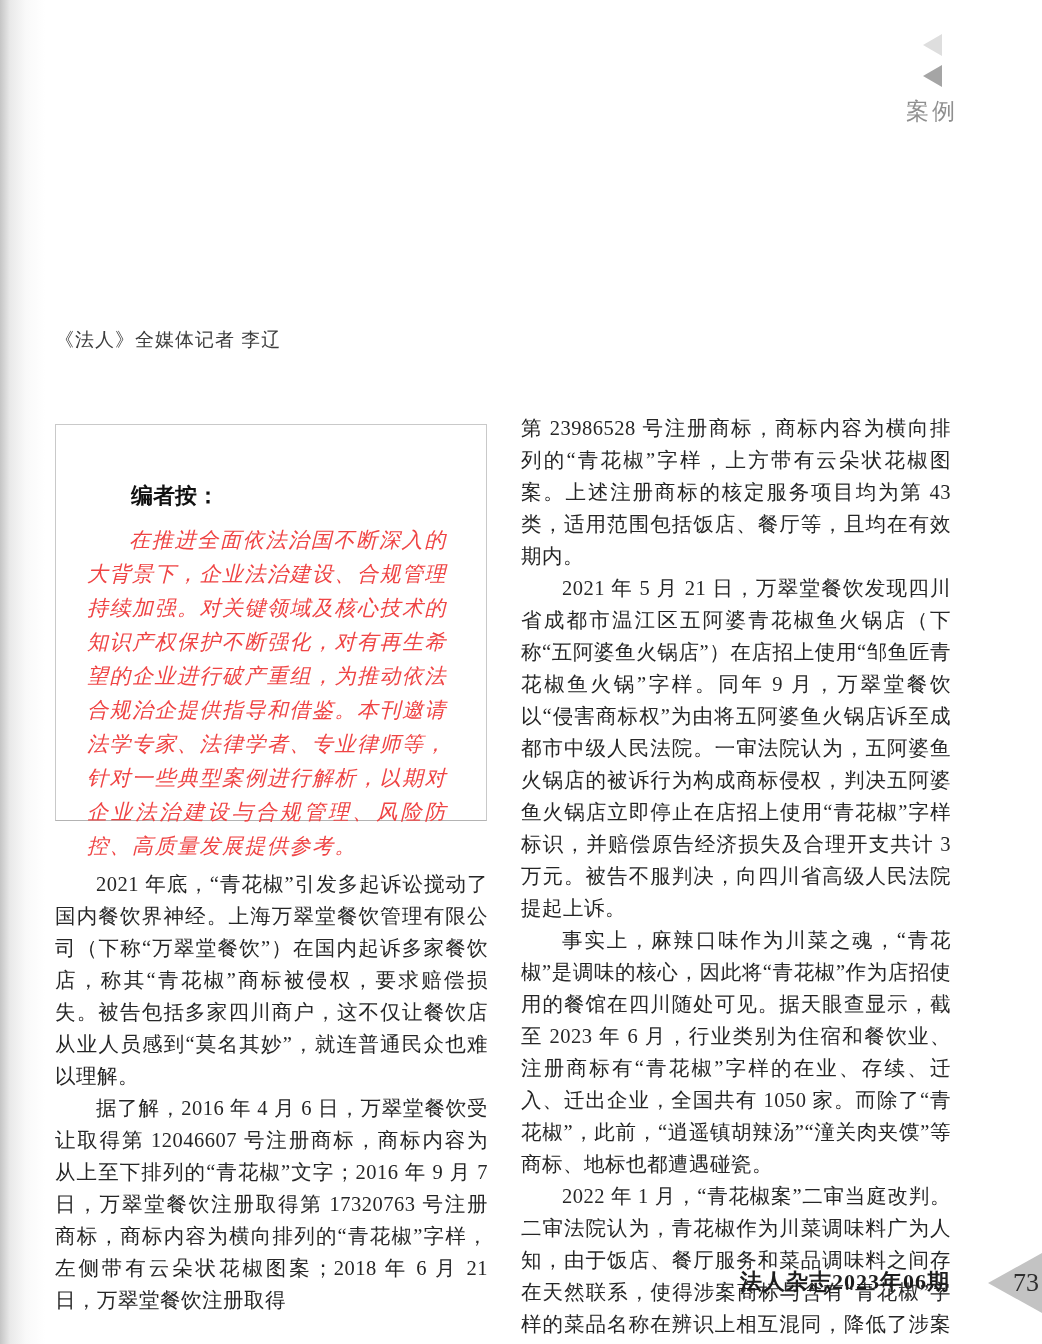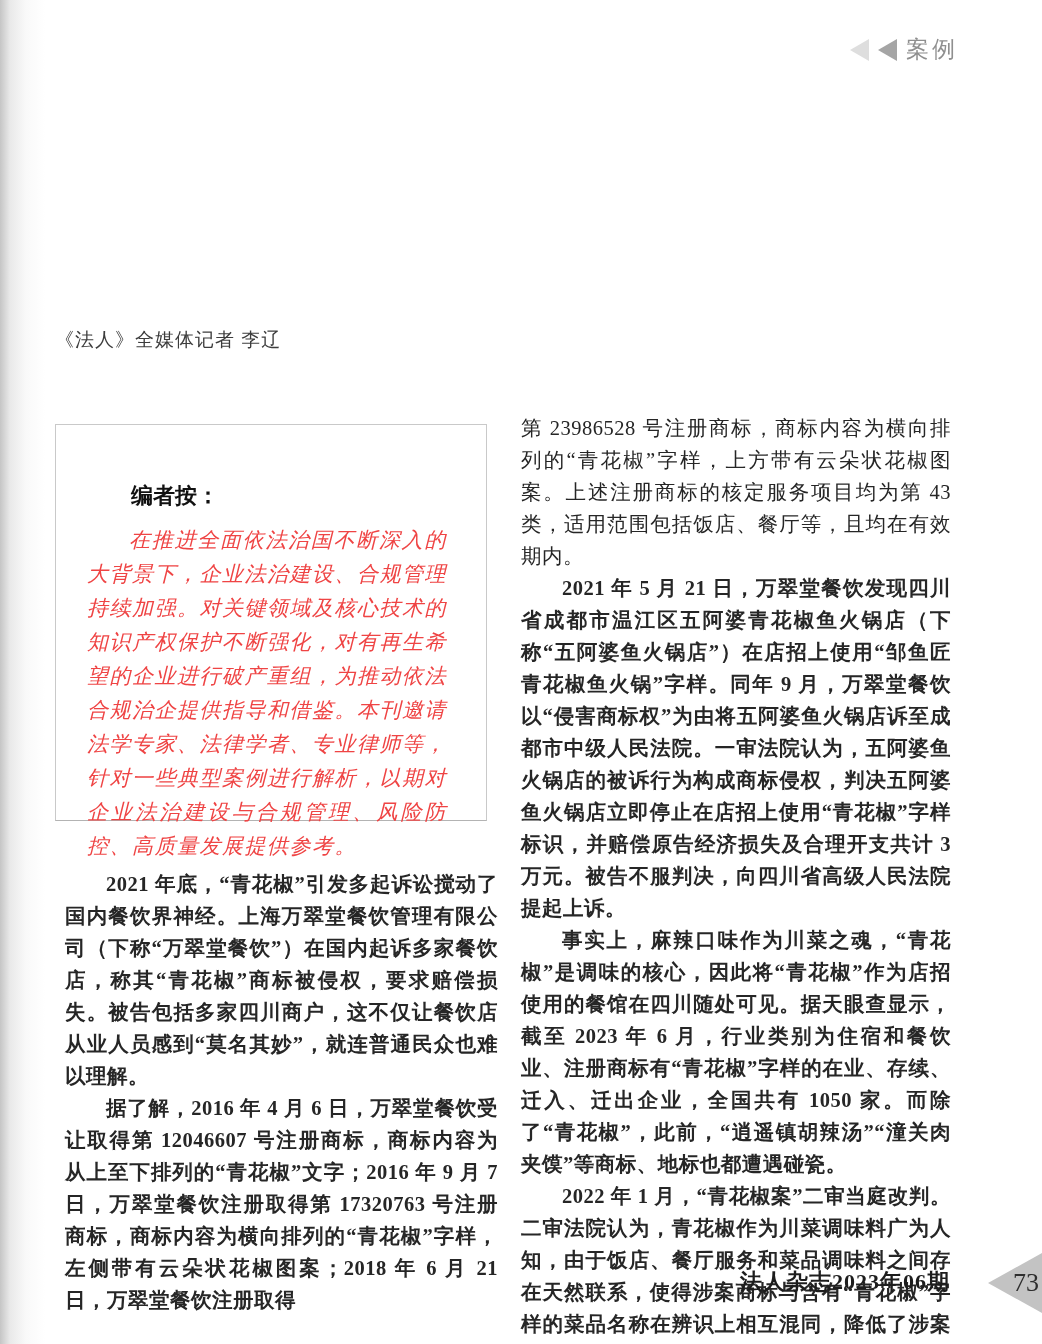--- a/index.html
+++ b/index.html
@@ -12,21 +12,21 @@
     position: relative;
     width: 1042px; height: 1344px;
     overflow: hidden;
     background: #ffffff;
     background-image: linear-gradient(90deg, #c5c5c5 0px, #e9e9e9 10px, #f9f9f9 26px, #ffffff 45px);
   }
 
   
   .corner-tag {
     position: absolute; top: 34px; right: 84px;
-    display: flex; align-items: center; gap: 9px;
+    display: flex; align-items: center; gap: 9px; flex-direction: column;
   }
   .tri {
     width: 0; height: 0; display: inline-block;
     border-top: 11px solid transparent;
     border-bottom: 11px solid transparent;
     border-right: 19px solid #a5a5a5;
   }
   .tri-ghost { border-right-color: #dedede; }
   .corner-label {
     font-size: 23px; color: #8f8f8f; letter-spacing: 3px;
@@ -63,30 +63,30 @@
   .editor-body {
     margin: 0;
     font-family: "Liberation Serif", serif;
     font-style: italic;
     font-size: 21px; line-height: 34px; letter-spacing: 1.5px;
     color: #ef4444; text-indent: 2em; text-align: justify;
   }
 
   
   .col { position: absolute; }
-  .col-left  { left: 65px;  top: 868px; width: 433px; }
+  .col-left  { left: 55px;  top: 868px; width: 433px; }
   .col-right { left: 521px; top: 412px; width: 430px; }
   .para {
     margin: 0;
     font-family: "Liberation Serif", serif;
     font-size: 20.5px; line-height: 32px;
     color: #262626; text-align: justify;
     letter-spacing: 0.5px;
   }
-  .indent { text-indent: 2em; font-weight: bold; }
+  .indent { text-indent: 2em; }
 
   
   .journal {
     position: absolute; top: 1267px; right: 92px;
     font-family: "Liberation Serif", serif;
     font-size: 22px; font-weight: bold; color: #1d1d1d;
     letter-spacing: 1px;
     margin-left: 31px;
   }
   .page-num-tri {

